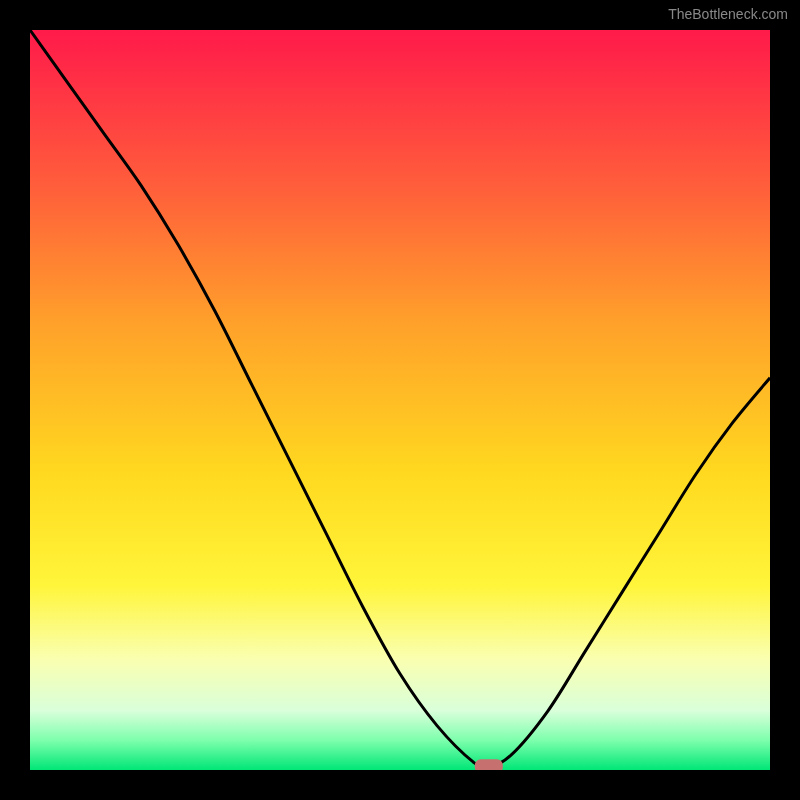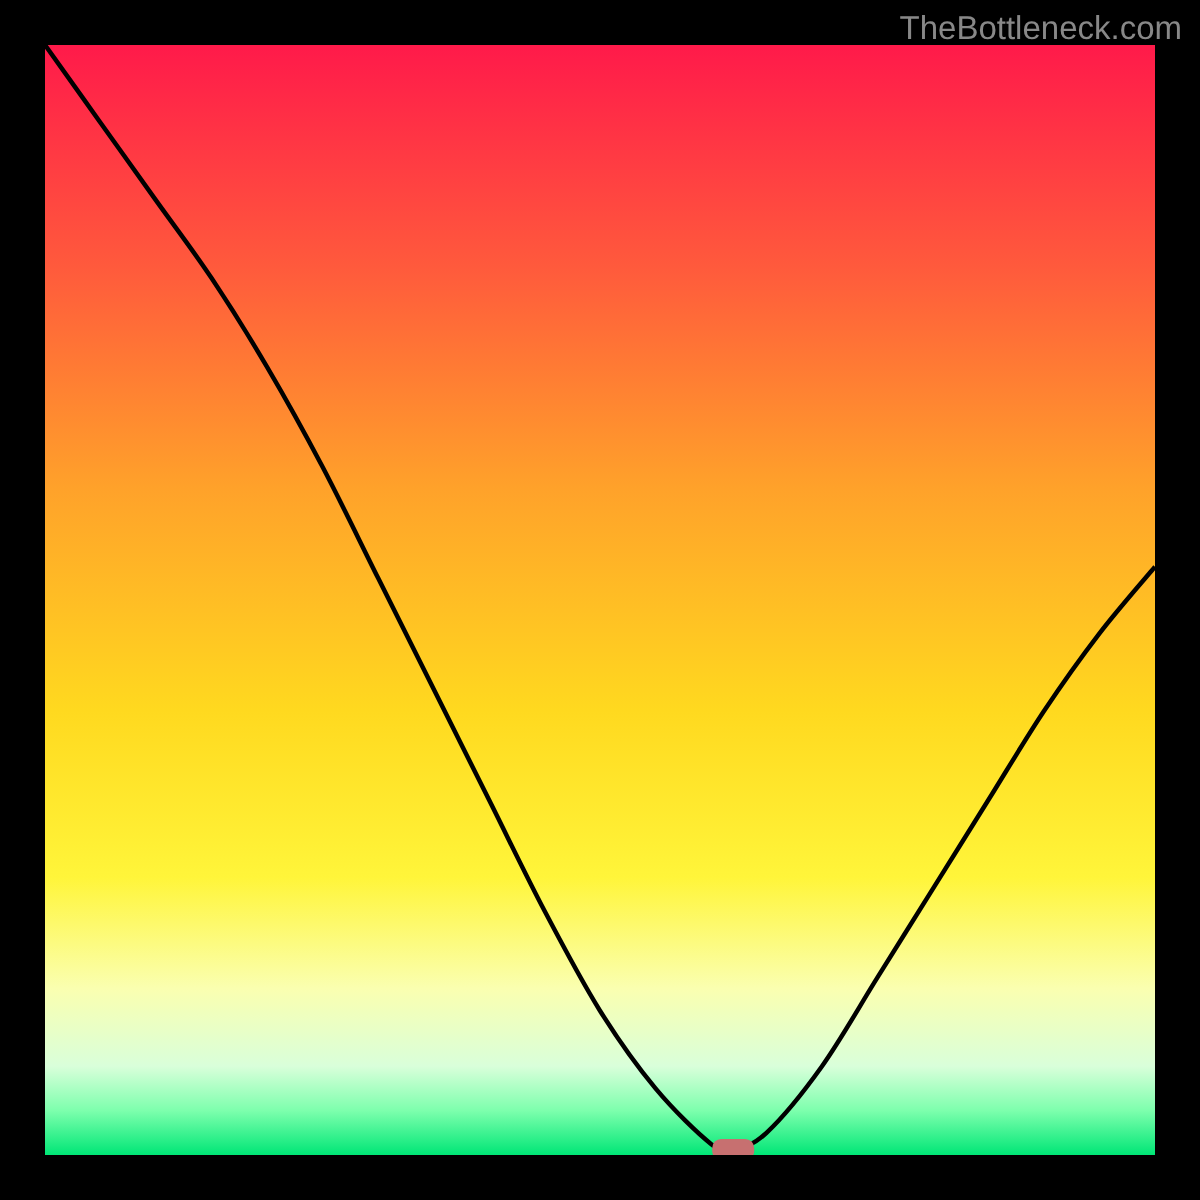--- a/index.html
+++ b/index.html
@@ -8,21 +8,21 @@
     width: 800px;
     height: 800px;
     background: #000;
     font-family: Arial, sans-serif;
   }
   .watermark {
     position: absolute;
     top: 6px;
     right: 12px;
     color: #888;
-    font-size: 22px;
+    font-size: 14px;
     font-weight: 500;
     z-index: 10;
   }
   .chart-container {
     position: absolute;
     top: 30px;
     left: 30px;
     width: 740px;
     height: 740px;
   }

